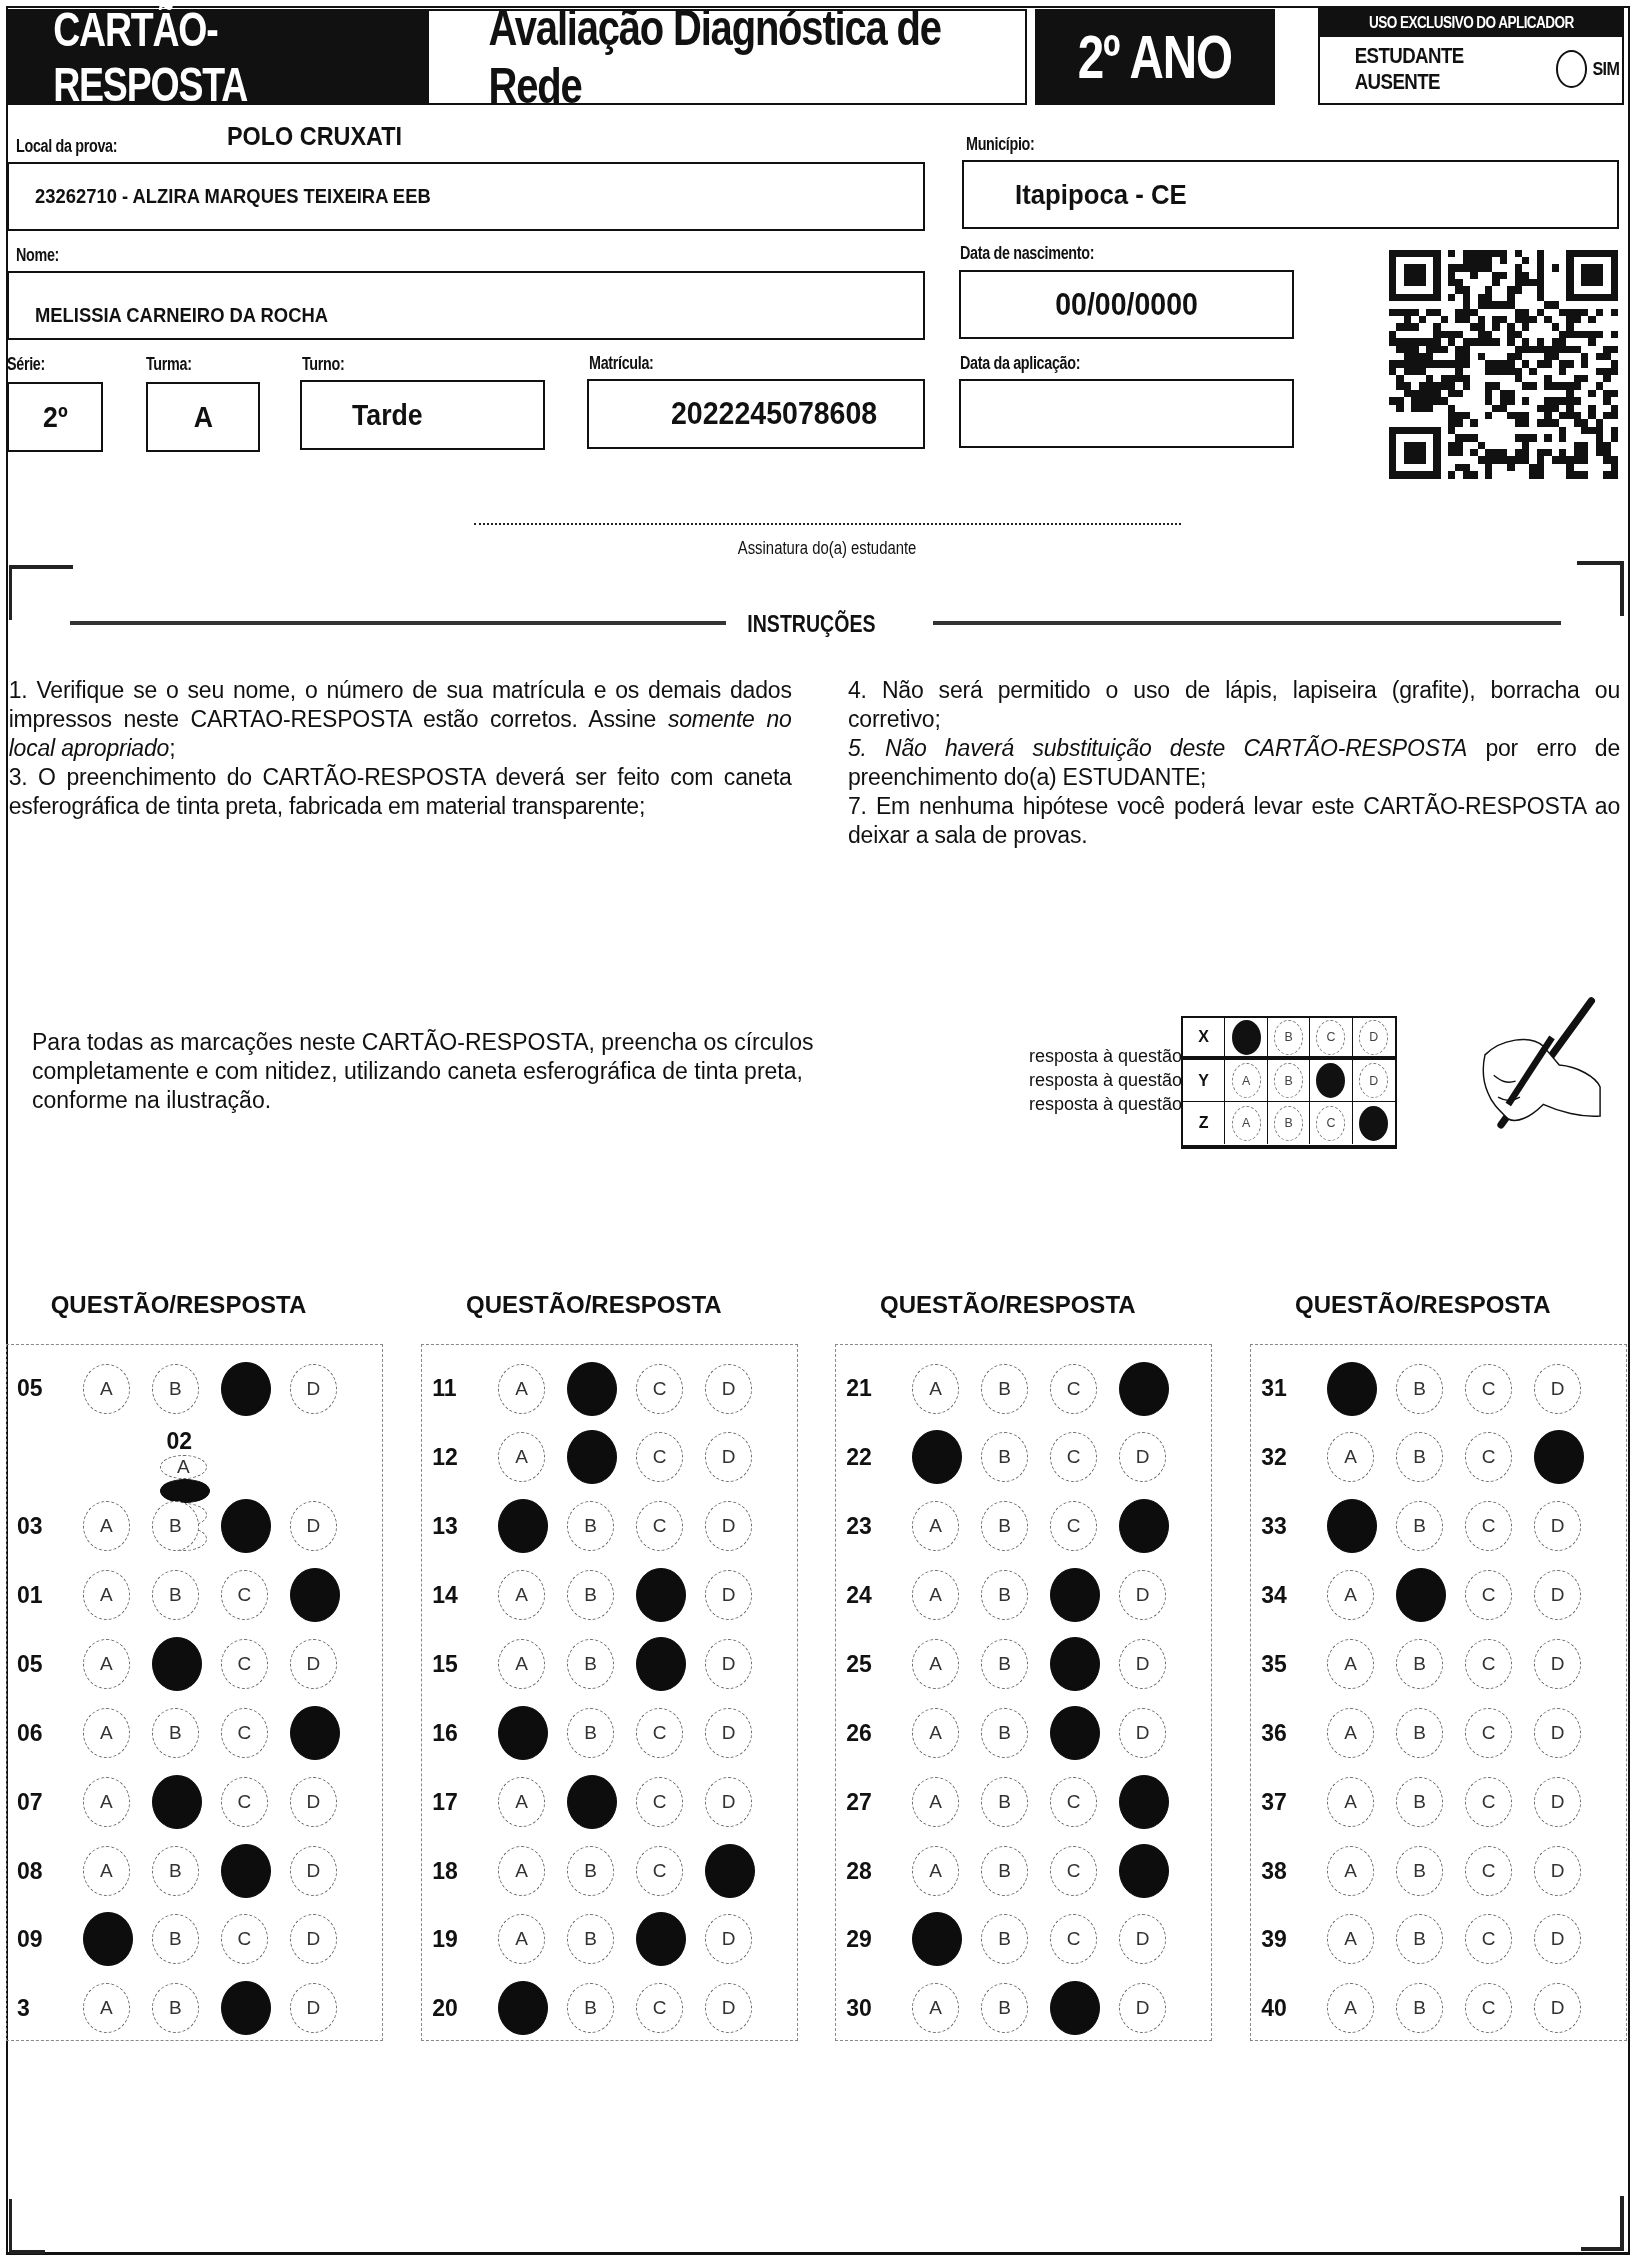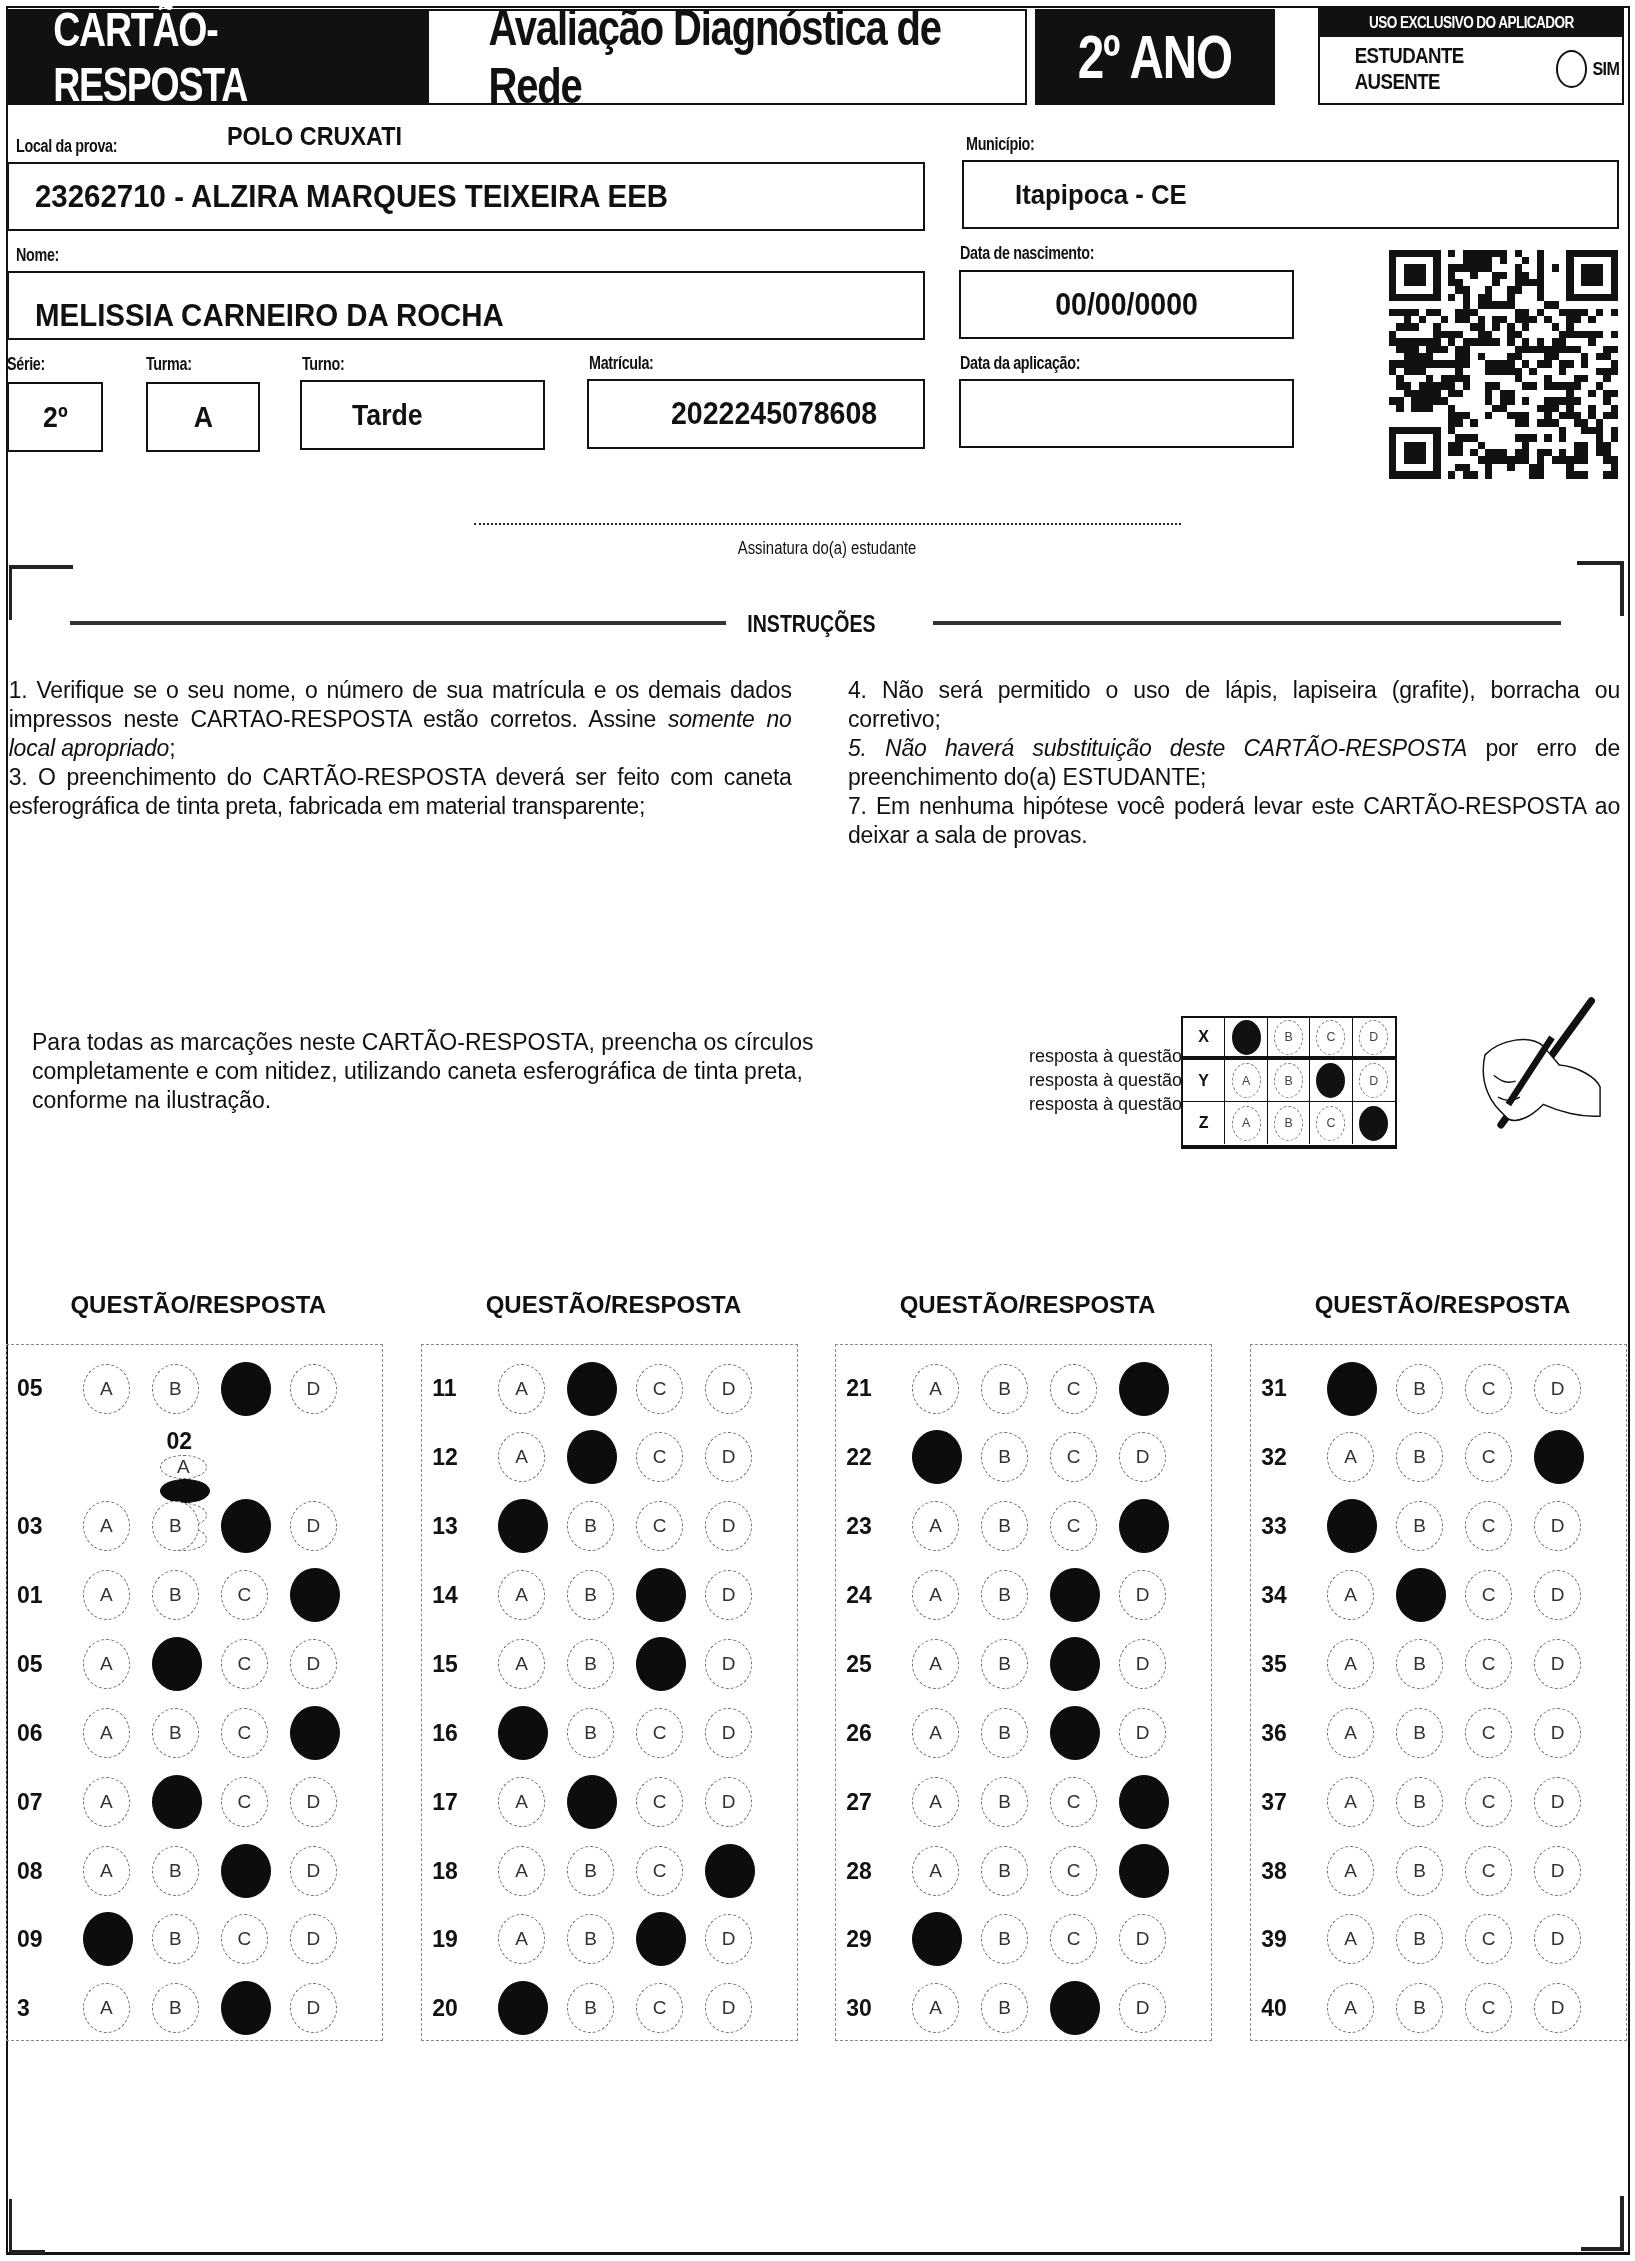--- a/index.html
+++ b/index.html
@@ -19,21 +19,21 @@
   .aplic-top { background: #111; color: #fff; font-size: 16px; font-weight: bold; text-align: center; height: 29px; line-height: 29px; letter-spacing: -0.7px; }
   .aplic-top span { display: inline-block; transform: scaleX(0.85); }
   .aplic-body { display: flex; align-items: center; justify-content: center; height: 64px; font-size: 22px; font-weight: bold; letter-spacing: -0.7px; }
   .aplic-body .lbl { display: inline-block; transform: scaleX(0.85); transform-origin: right; }
   .aplic-circle { width: 32px; height: 38px; border: 2.2px solid #111; border-radius: 50%; margin: 0 2.9px 0 4.4px; cursor: pointer; background: #fff; }
   .aplic-sim { font-size: 19px; transform: scaleX(0.85); display: inline-block; }
 
   
   .flabel { position: absolute; font-size: 17.5px; font-weight: bold; letter-spacing: -0.4px; }
   .flabel span { display: inline-block; transform: scaleX(0.82); transform-origin: left; }
-  .fbox { position: absolute; border: 2.9px solid #111; display: flex; align-items: center; font-size: 32px; font-weight: bold; }
+  .fbox { position: absolute; border: 2.9px solid #111; display: flex; align-items: center; font-size: 20px; font-weight: bold; }
   .fbox .val { display: inline-block; transform: scaleX(0.92); transform-origin: left; }
   .fbox.center { justify-content: center; }
   .fbox.center .val { transform-origin: center; }
 
   .qr { position: absolute; left: 1389px; top: 248px; width: 229px; height: 232px; }
 
   
   .sig-line { position: absolute; left: 474px; top: 523px; width: 707px; border-top: 2.9px dotted #222; }
   .sig-label { position: absolute; left: 474px; top: 538px; width: 707px; text-align: center; font-size: 17.5px; }
   .sig-label span { display: inline-block; transform: scaleX(0.85); }
@@ -56,21 +56,21 @@
   .ex-row { display: flex; height: 42px; border-bottom: 1.5px solid #111; }
   .ex-row.thick { border-bottom-width: 4.4px; }
   .ex-row:last-child { border-bottom: none; }
   .ex-cell { width: 43px; border-right: 1.5px solid #111; display: flex; align-items: center; justify-content: center; font-size: 16px; font-weight: bold; }
   .ex-cell:last-child { border-right: none; }
   .ex-bubble { width: 29px; height: 35px; border: 0.7px dashed #777; border-radius: 50%; display: flex; align-items: center; justify-content: center; font-size: 12.4px; font-weight: normal; color: #444; }
   .ex-bubble.filled { background: #111; border-color: #111; }
   .hand { position: absolute; left: 1450px; top: 995px; width: 153px; height: 146px; }
 
   
-  .qhead { position: absolute; top: 1291px; font-size: 24px; font-weight: bold; text-align: center; width: 379px; }
+  .qhead { position: absolute; top: 1291px; font-size: 24px; font-weight: bold; width: 379px; margin-left: 42px; }
   .qpanel { position: absolute; top: 1344px; width: 377px; height: 697px; border: 1.5px dashed #888; }
   .qrow { position: absolute; left: 0; width: 100%; height: 58px; display: flex; align-items: center; }
   .qnum { width: 76px; padding-left: 10.2px; font-size: 23px; font-weight: bold; }
   .bubble { width: 47px; height: 50px; border: 1.1px dashed #666; border-radius: 50%; display: flex; align-items: center; justify-content: center; font-size: 19px; color: #333; margin-right: 22px; cursor: pointer; background: #fff; }
   .bubble.filled { background: #0d0d0d; border: 1.5px solid #0d0d0d; color: transparent; width: 50px; height: 54px; margin-right: 19px; }
 </style>
 </head>
 <body>
 
 <div class="page"></div>

